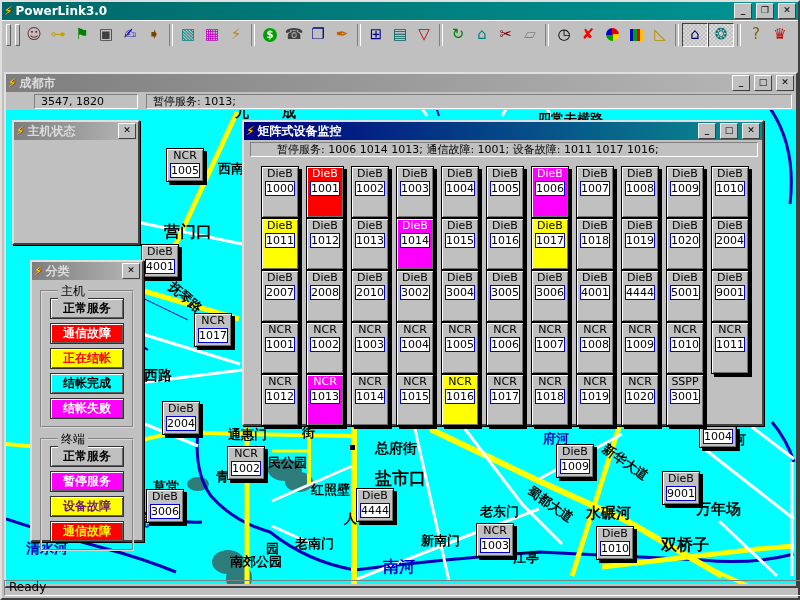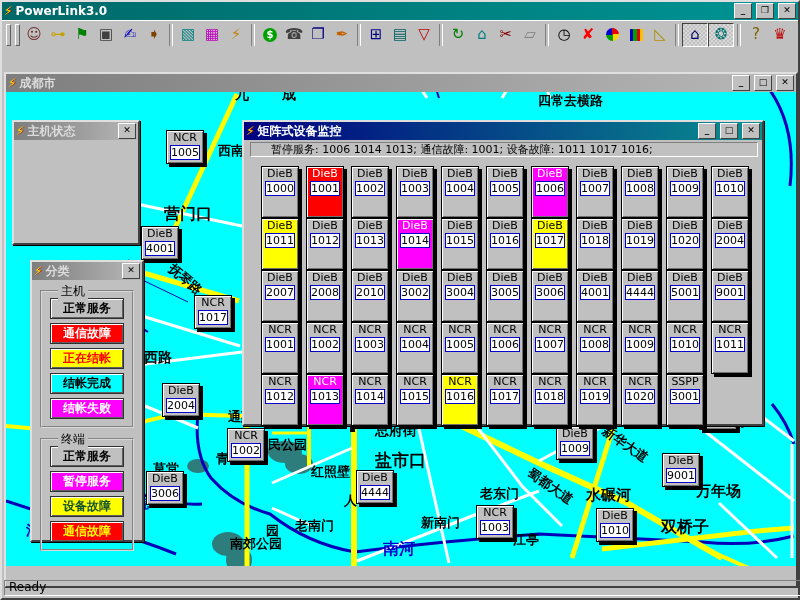--- a/index.html
+++ b/index.html
@@ -141,20 +141,24 @@
   </div>
 
   <div class="win" style="left:2px;top:70px;width:790px;height:512px;box-shadow:none">
     <div class="titlebar inactive-t">
       <span class="bolt">⚡</span>
       <span>成都市</span>
       <span class="tspace"></span>
       <span class="wbtn">_</span>
       <span class="wbtn">□</span>
       <span class="wbtn">✕</span>
+    </div>
+    <div class="statusstrip">
+      <span class="panel" style="min-width:90px">3547, 1820</span>
+      <span class="panel" style="flex:1">暂停服务:  1013;</span>
     </div>
     <div class="map" id="map">
       <svg width="790" height="474" viewBox="0 0 790 474" style="position:absolute;left:0;top:0">
         <rect x="0" y="0" width="790" height="474" fill="#00ffff"></rect>
 
         <g fill="#2e7d7d">
           <ellipse cx="279" cy="360" rx="17" ry="11"></ellipse>
           <ellipse cx="293" cy="372" rx="14" ry="10"></ellipse>
           <ellipse cx="192" cy="374" rx="11" ry="7"></ellipse>
           <ellipse cx="222" cy="452" rx="16" ry="12"></ellipse>
@@ -316,37 +320,37 @@
           <div class="leg" style="background: rgb(192, 192, 192); color: rgb(0, 0, 0);">正常服务</div>
           <div class="leg" style="background: rgb(255, 0, 0); color: rgb(255, 255, 255);">通信故障</div>
           <div class="leg" style="background: rgb(255, 255, 0); color: rgb(255, 0, 0);">正在结帐</div>
           <div class="leg" style="background: rgb(0, 255, 255); color: rgb(0, 0, 0);">结帐完成</div>
           <div class="leg" style="background: rgb(255, 0, 255); color: rgb(255, 255, 255);">结帐失败</div>
         </div>
         <div class="grp">
           <span class="grp-label">终端</span>
           <div class="leg" style="background: rgb(192, 192, 192); color: rgb(0, 0, 0);">正常服务</div>
           <div class="leg" style="background: rgb(255, 0, 255); color: rgb(255, 255, 255);">暂停服务</div>
-          <div class="leg" style="background: rgb(255, 255, 0); color: #14532d;">设备故障</div>
+          <div class="leg" style="background: rgb(255, 255, 0); color: #701a75;">设备故障</div>
           <div class="leg" style="background: rgb(255, 0, 0); color: rgb(255, 255, 0);">通信故障</div>
         </div>
       </div>
   </div>
 
   <div class="win" style="left:240px;top:118px;width:518px;height:302px">
     <div class="titlebar active-t">
       <span class="bolt">⚡</span>
       <span>矩阵式设备监控</span>
       <span class="tspace"></span>
       <span class="wbtn">_</span>
       <span class="wbtn">□</span>
       <span class="wbtn">✕</span>
     </div>
     <div class="statusstrip" style="padding-left:6px">
-      <span class="panel" style="flex:1;padding-left:20px">暂停服务: 1006 1014 1013; 通信故障: 1001; 设备故障: 1011 1017 1016;</span>
+      <span class="panel" style="flex:1;padding-left:26px">暂停服务: 1006 1014 1013; 通信故障: 1001; 设备故障: 1011 1017 1016;</span>
     </div>
     <div id="matrix-grid">
         <div class="dev-btn" style="background: rgb(192, 192, 192);">
           <div class="dev-type" style="color: rgb(0, 0, 0);">DieB</div>
           <div class="dev-num">1000</div>
         </div>
         <div class="dev-btn" style="background: rgb(255, 0, 0);">
           <div class="dev-type" style="color: rgb(255, 255, 255);">DieB</div>
           <div class="dev-num">1001</div>
         </div>

